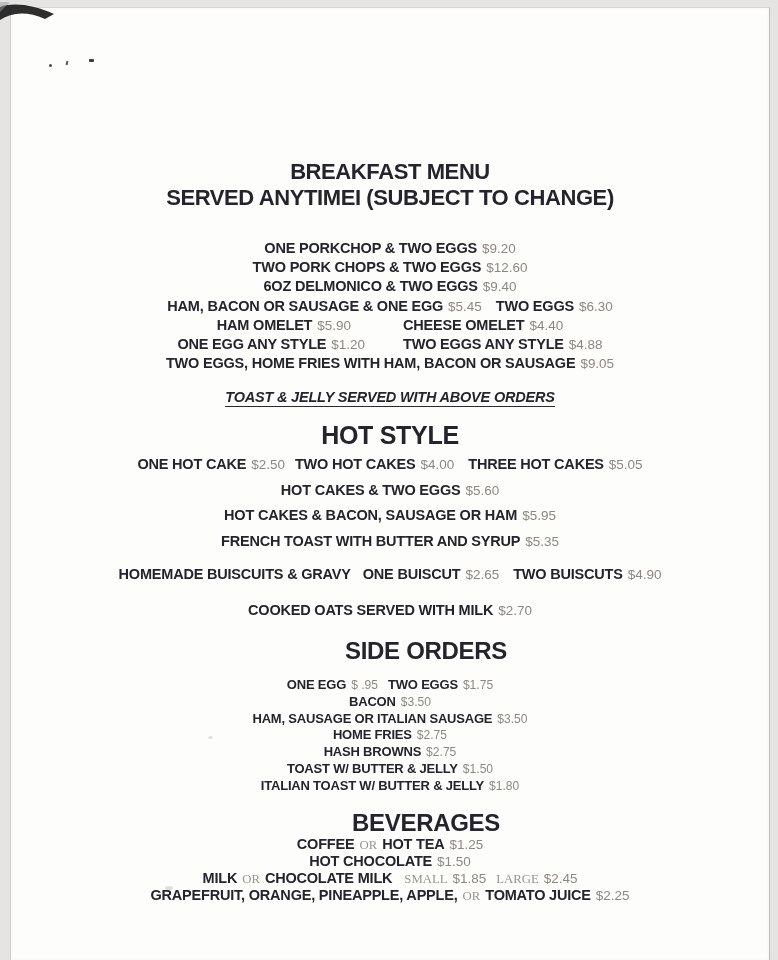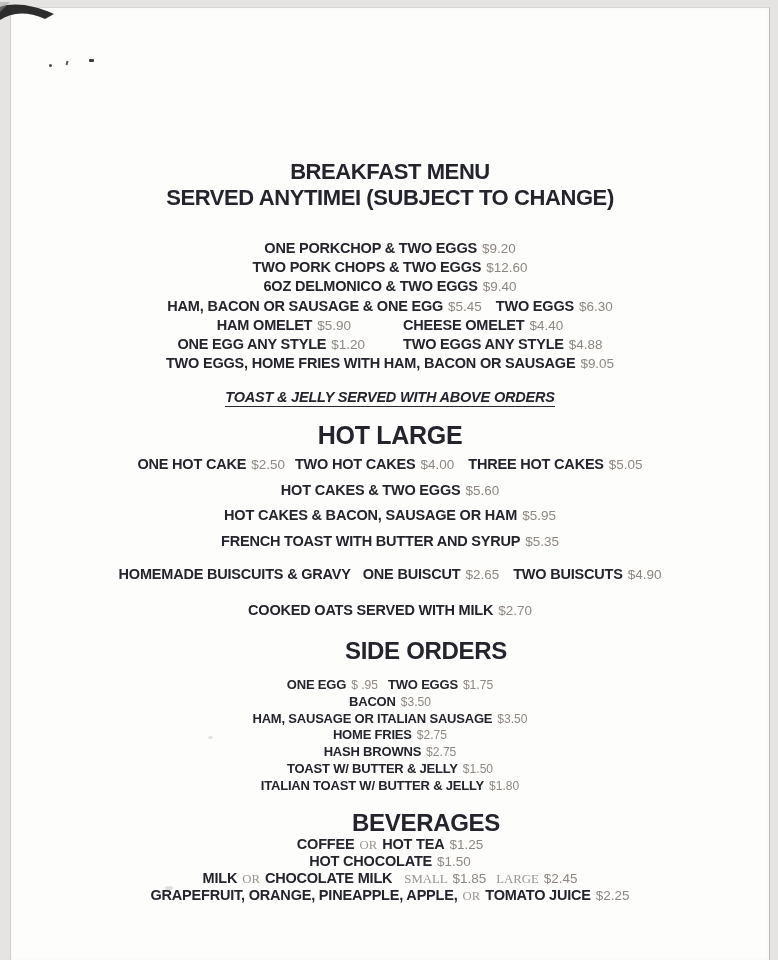--- a/index.html
+++ b/index.html
@@ -99,21 +99,21 @@
         <div class="block block-breakfast-items">
           <div class="line"><span class="seg name">ONE PORKCHOP &amp; TWO EGGS</span><span class="seg price">$9.20</span></div>
           <div class="line"><span class="seg name">TWO PORK CHOPS &amp; TWO EGGS</span><span class="seg price">$12.60</span></div>
           <div class="line"><span class="seg name">6OZ DELMONICO &amp; TWO EGGS</span><span class="seg price">$9.40</span></div>
           <div class="line"><span class="seg name">HAM, BACON OR SAUSAGE &amp; ONE EGG</span><span class="seg price">$5.45</span><span class="seg name" style="margin-left: 14px;">TWO EGGS</span><span class="seg price">$6.30</span></div>
           <div class="line"><span class="seg name">HAM OMELET</span><span class="seg price">$5.90</span><span class="seg name" style="margin-left: 52px;">CHEESE OMELET</span><span class="seg price">$4.40</span></div>
           <div class="line"><span class="seg name">ONE EGG ANY STYLE</span><span class="seg price">$1.20</span><span class="seg name" style="margin-left: 38px;">TWO EGGS ANY STYLE</span><span class="seg price">$4.88</span></div>
           <div class="line"><span class="seg name">TWO EGGS, HOME FRIES WITH HAM, BACON OR SAUSAGE</span><span class="seg price">$9.05</span></div>
         </div>
         <div class="block block-toast-note"><span class="note-text">TOAST &amp; JELLY SERVED WITH ABOVE ORDERS</span></div>
-        <div class="block block-hotcakes-header header large">HOT LARGE</div>
+        <div class="block block-hotcakes-header header large">HOT STYLE</div>
         <div class="block block-hotcakes-items">
           <div class="line"><span class="seg name">ONE HOT CAKE</span><span class="seg price">$2.50</span><span class="seg name" style="margin-left: 10px;">TWO HOT CAKES</span><span class="seg price">$4.00</span><span class="seg name" style="margin-left: 14px;">THREE HOT CAKES</span><span class="seg price">$5.05</span></div>
           <div class="line"><span class="seg name">HOT CAKES &amp; TWO EGGS</span><span class="seg price">$5.60</span></div>
           <div class="line"><span class="seg name">HOT CAKES &amp; BACON, SAUSAGE OR HAM</span><span class="seg price">$5.95</span></div>
           <div class="line"><span class="seg name">FRENCH TOAST WITH BUTTER AND SYRUP</span><span class="seg price">$5.35</span></div>
         </div>
         <div class="block block-biscuits-items">
           <div class="line"><span class="seg name">HOMEMADE BUISCUITS &amp; GRAVY</span><span class="seg name" style="margin-left: 12px;">ONE BUISCUT</span><span class="seg price">$2.65</span><span class="seg name" style="margin-left: 14px;">TWO BUISCUTS</span><span class="seg price">$4.90</span></div>
           <div class="line"><span class="seg name">COOKED OATS SERVED WITH MILK</span><span class="seg price">$2.70</span></div>
         </div>

